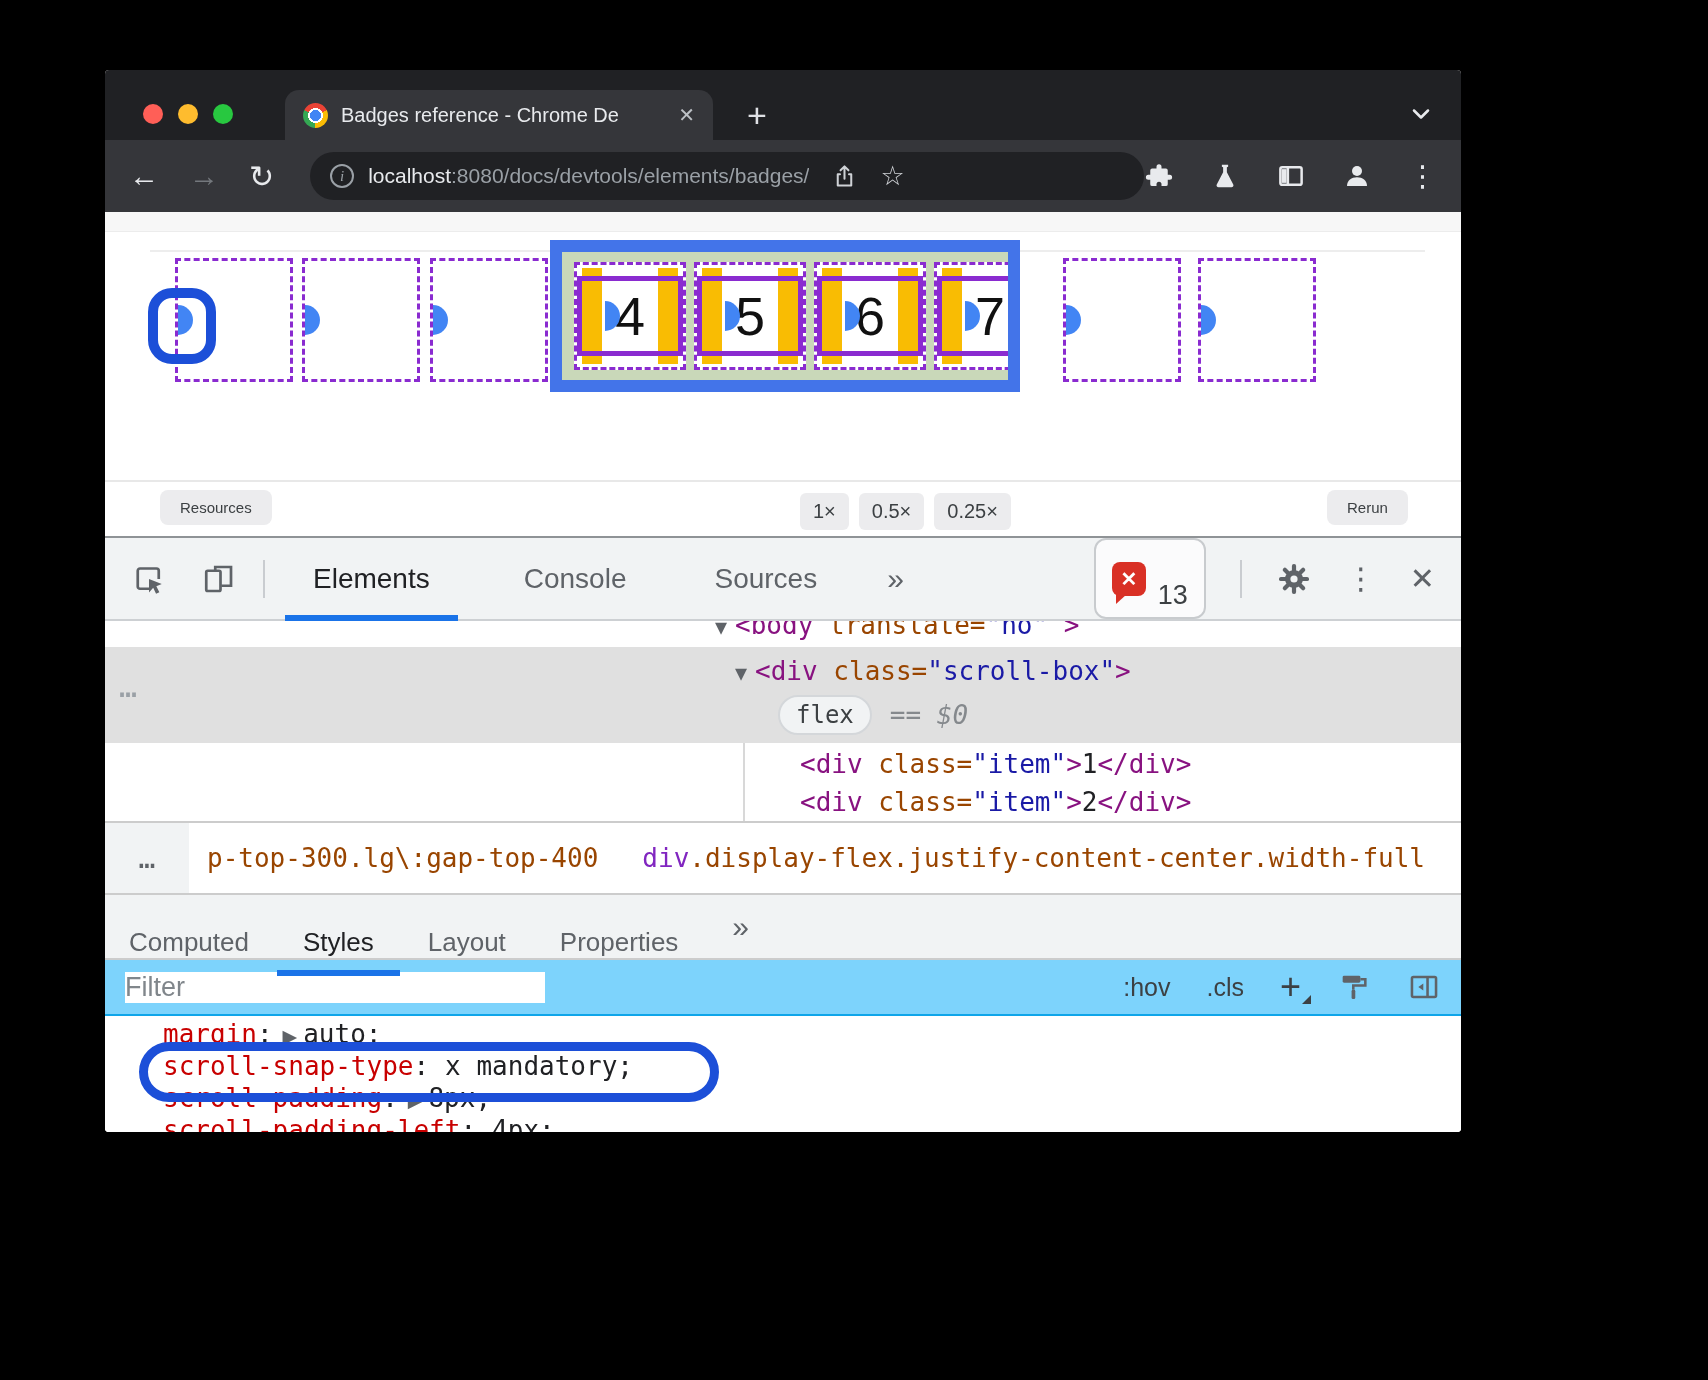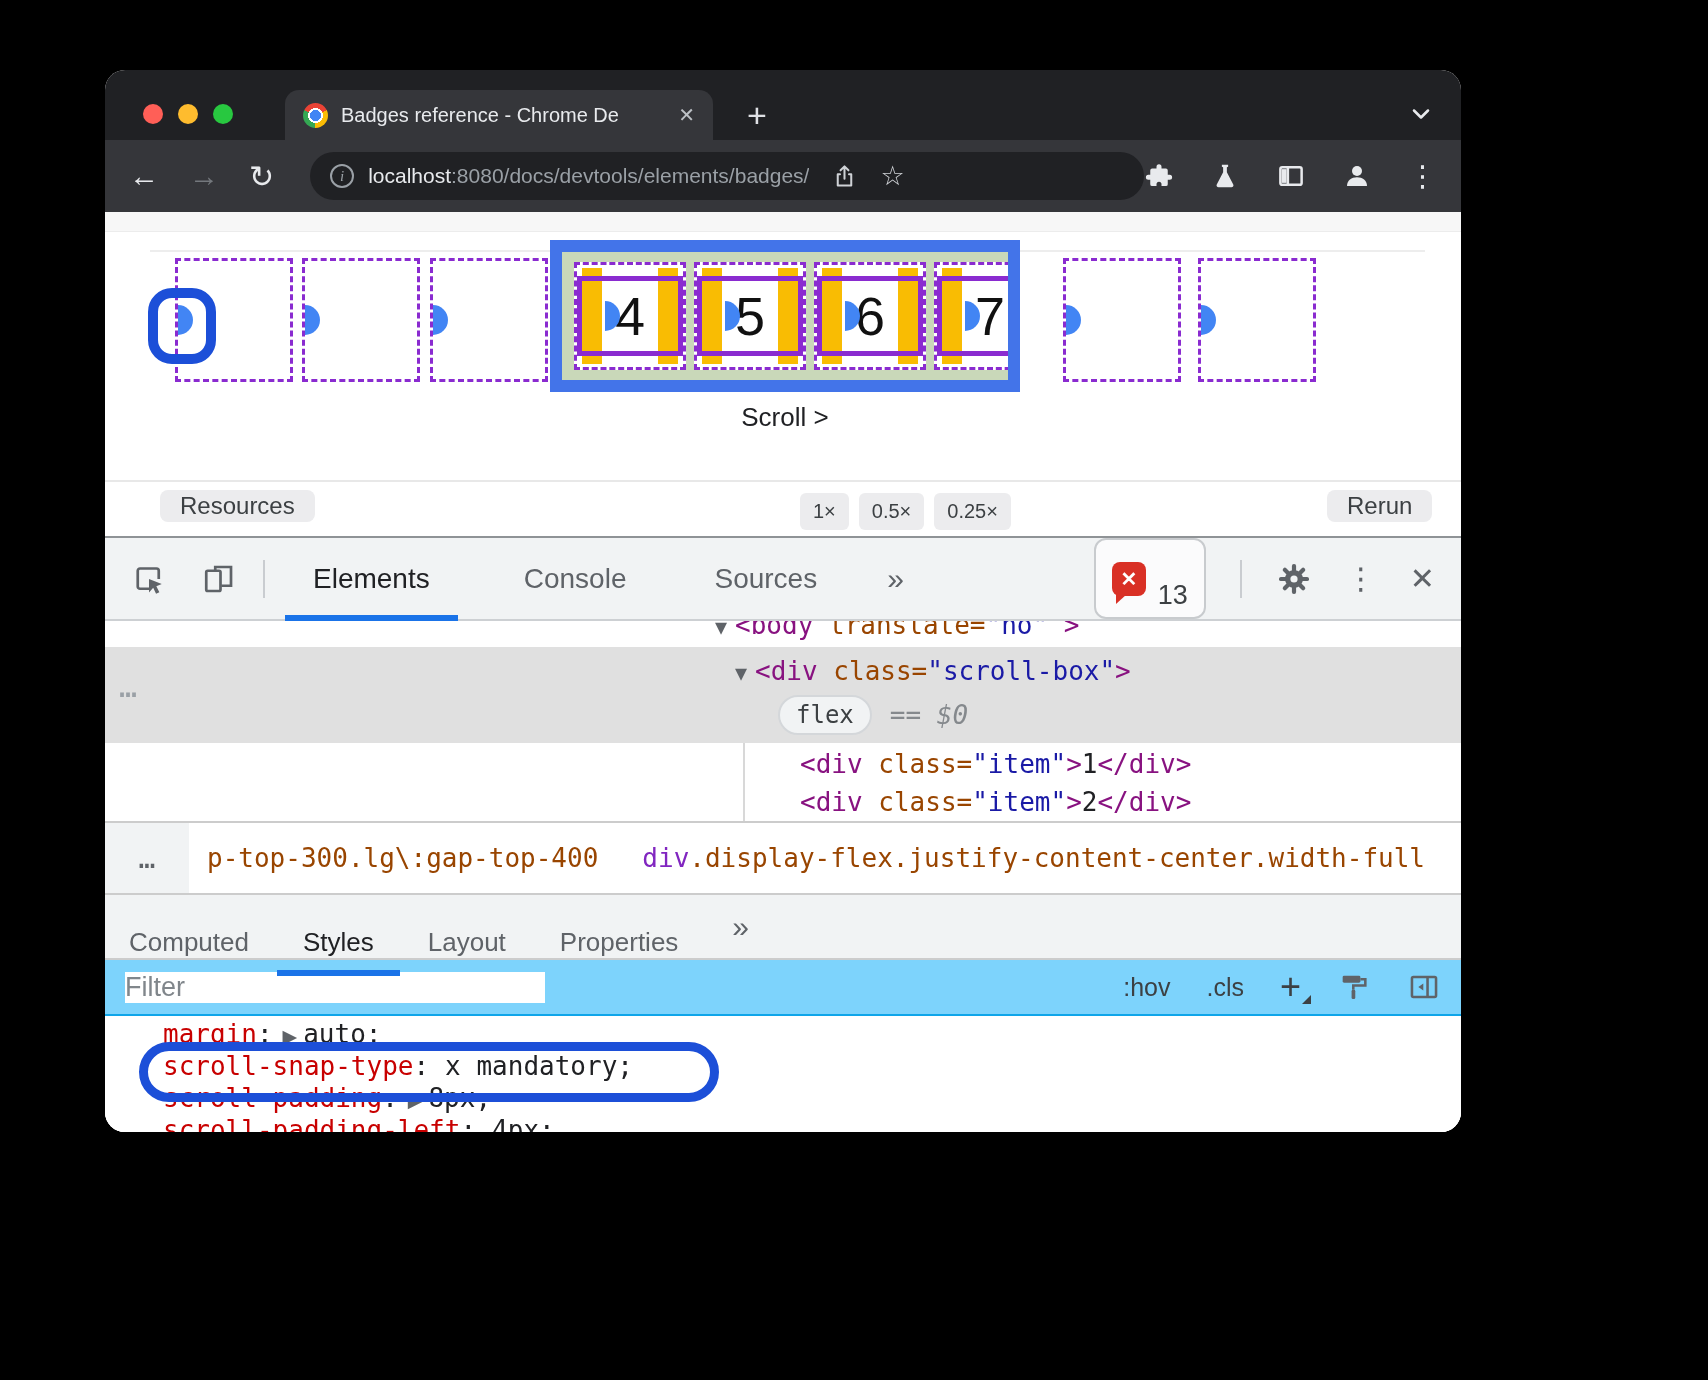--- a/index.html
+++ b/index.html
@@ -1,17 +1,17 @@
 <!DOCTYPE html>
 <html><head>
 <meta charset="utf-8">
 <style>
   * { margin:0; padding:0; box-sizing:border-box; }
   html,body { width:1708px; height:1380px; background:#000; font-family:"Liberation Sans", sans-serif; }
-  .window { position:absolute; left:105px; top:70px; width:1356px; height:1062px; border-radius:20px; overflow:hidden; background:#fff; display:flex; flex-direction:column; }
+  .window { position:absolute; left:105px; top:70px; width:1356px; height:1062px; border-radius:4px; overflow:hidden; background:#fff; display:flex; flex-direction:column; }
 
   
   .titlebar { height:70px; background:#202124; position:relative; flex:0 0 70px; }
   .traffic { position:absolute; left:38px; top:34px; display:flex; gap:15px; }
   .tl { width:20px; height:20px; border-radius:50%; }
   .tl.r { background:#ff5f57; } .tl.y { background:#febc2e; } .tl.g { background:#28c840; }
   .tab { position:absolute; left:180px; bottom:0; width:428px; height:50px; background:#35363a; border-radius:14px 14px 0 0; display:flex; align-items:center; padding:0 18px; gap:13px; }
   .favicon { width:25px; height:25px; border-radius:50%; flex:0 0 25px;
     background: radial-gradient(circle at 50% 50%, #4285f4 0 5.5px, #fff 5.5px 7.5px, rgba(0,0,0,0) 7.5px),
       conic-gradient(from -65deg, #ea4335 0 130deg, #fbbc05 130deg 245deg, #34a853 245deg 360deg); }
@@ -41,21 +41,21 @@
   .dot { position:absolute; left:0; top:50%; transform:translateY(-50%); width:15px; height:30px; background:#4285f4; border-radius:0 15px 15px 0; }
   .snapring { position:absolute; left:43px; top:76px; width:68px; height:76px; border:10px solid #1c4fd8; border-radius:24px; }
   .scrollbox { position:absolute; left:445px; top:28px; width:470px; height:152px; border:12px solid #4374e9; background:#c9d8b9; padding:10px 0 10px 12px; display:flex; gap:8px; overflow:hidden; }
   .cell { position:relative; flex:0 0 112px; height:108px; background:#fff; border:3px dashed #8a2bd0; }
   .yband { position:absolute; top:3px; bottom:3px; width:20px; background:#f9bc03; }
   .yband.l { left:5px; } .yband.r { right:5px; }
   .prect { position:absolute; left:0; right:0; top:11px; bottom:11px; border:5px solid #8a2bd0; }
   .cellcontent { position:absolute; left:28px; right:28px; top:18px; bottom:18px; background:#fff; display:flex; align-items:center; justify-content:center; font-size:54px; color:#111; }
   .scroll-label { position:absolute; left:445px; top:190px; width:470px; text-align:center; font-size:26px; color:#202124; }
   .page-line2 { position:absolute; top:268px; left:0; right:0; border-top:2px solid #e8e8e8; }
-  .pill-btn { position:absolute; background:#ececee; border-radius:8px; font-size:24px; color:#3c4043; padding:2px 20px; }
+  .pill-btn { position:absolute; background:#ececee; border-radius:8px; font-size:15px; color:#3c4043; padding:9px 20px; }
   .zoomgrp { position:absolute; left:695px; top:281px; display:flex; gap:10px; }
   .zoombtn { background:#ececee; border-radius:6px; font-size:20px; color:#3c4043; padding:7px 13px; }
 
   
   .devtools { flex:1; display:flex; flex-direction:column; border-top:2px solid #8f9396; background:#fff; }
   .dt-toolbar { flex:0 0 76px; background:#f1f3f4; border-bottom:2px solid #cdd0d3; display:flex; align-items:center; padding:0 26px 0 26px; position:relative; }
   .sep { width:2px; height:38px; background:#c9ccd0; }
   .dt-tab { height:100%; display:flex; align-items:center; position:relative; font-size:28px; color:#5f6368; }
   .dt-tab.sel { color:#202124; }
   .dt-tab.sel::after { content:""; position:absolute; left:-28px; right:-28px; bottom:-2px; height:6px; background:#1a73e8; }
@@ -240,21 +240,20 @@
           <div class="yband r"></div>
         <div class="prect"></div>
         <div class="cellcontent">
             <div class="dot"></div>
             <span>7</span>
           </div>
       </div>
     </div>
 
     <div class="snapring"></div>
-    <div class="scroll-label">Scroll &gt;</div>
 
     <div class="page-line2"></div>
     <div class="pill-btn" style="left:55px; top:278px">Resources</div>
     <div class="zoomgrp">
       <div class="zoombtn">1×</div>
       <div class="zoombtn">0.5×</div>
       <div class="zoombtn">0.25×</div>
     </div>
     <div class="pill-btn" style="left:1222px; top:278px">Rerun</div>
   </div>

